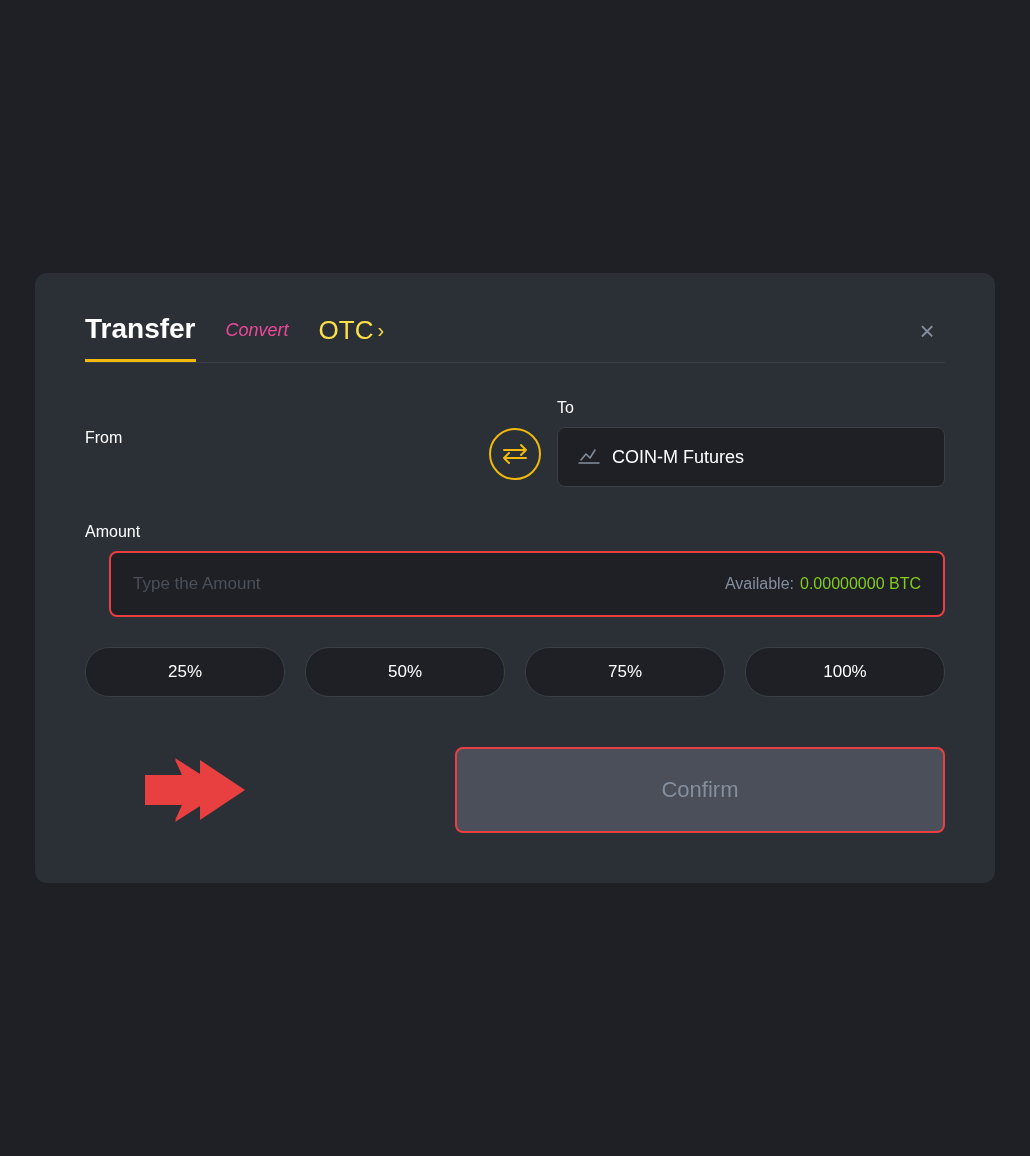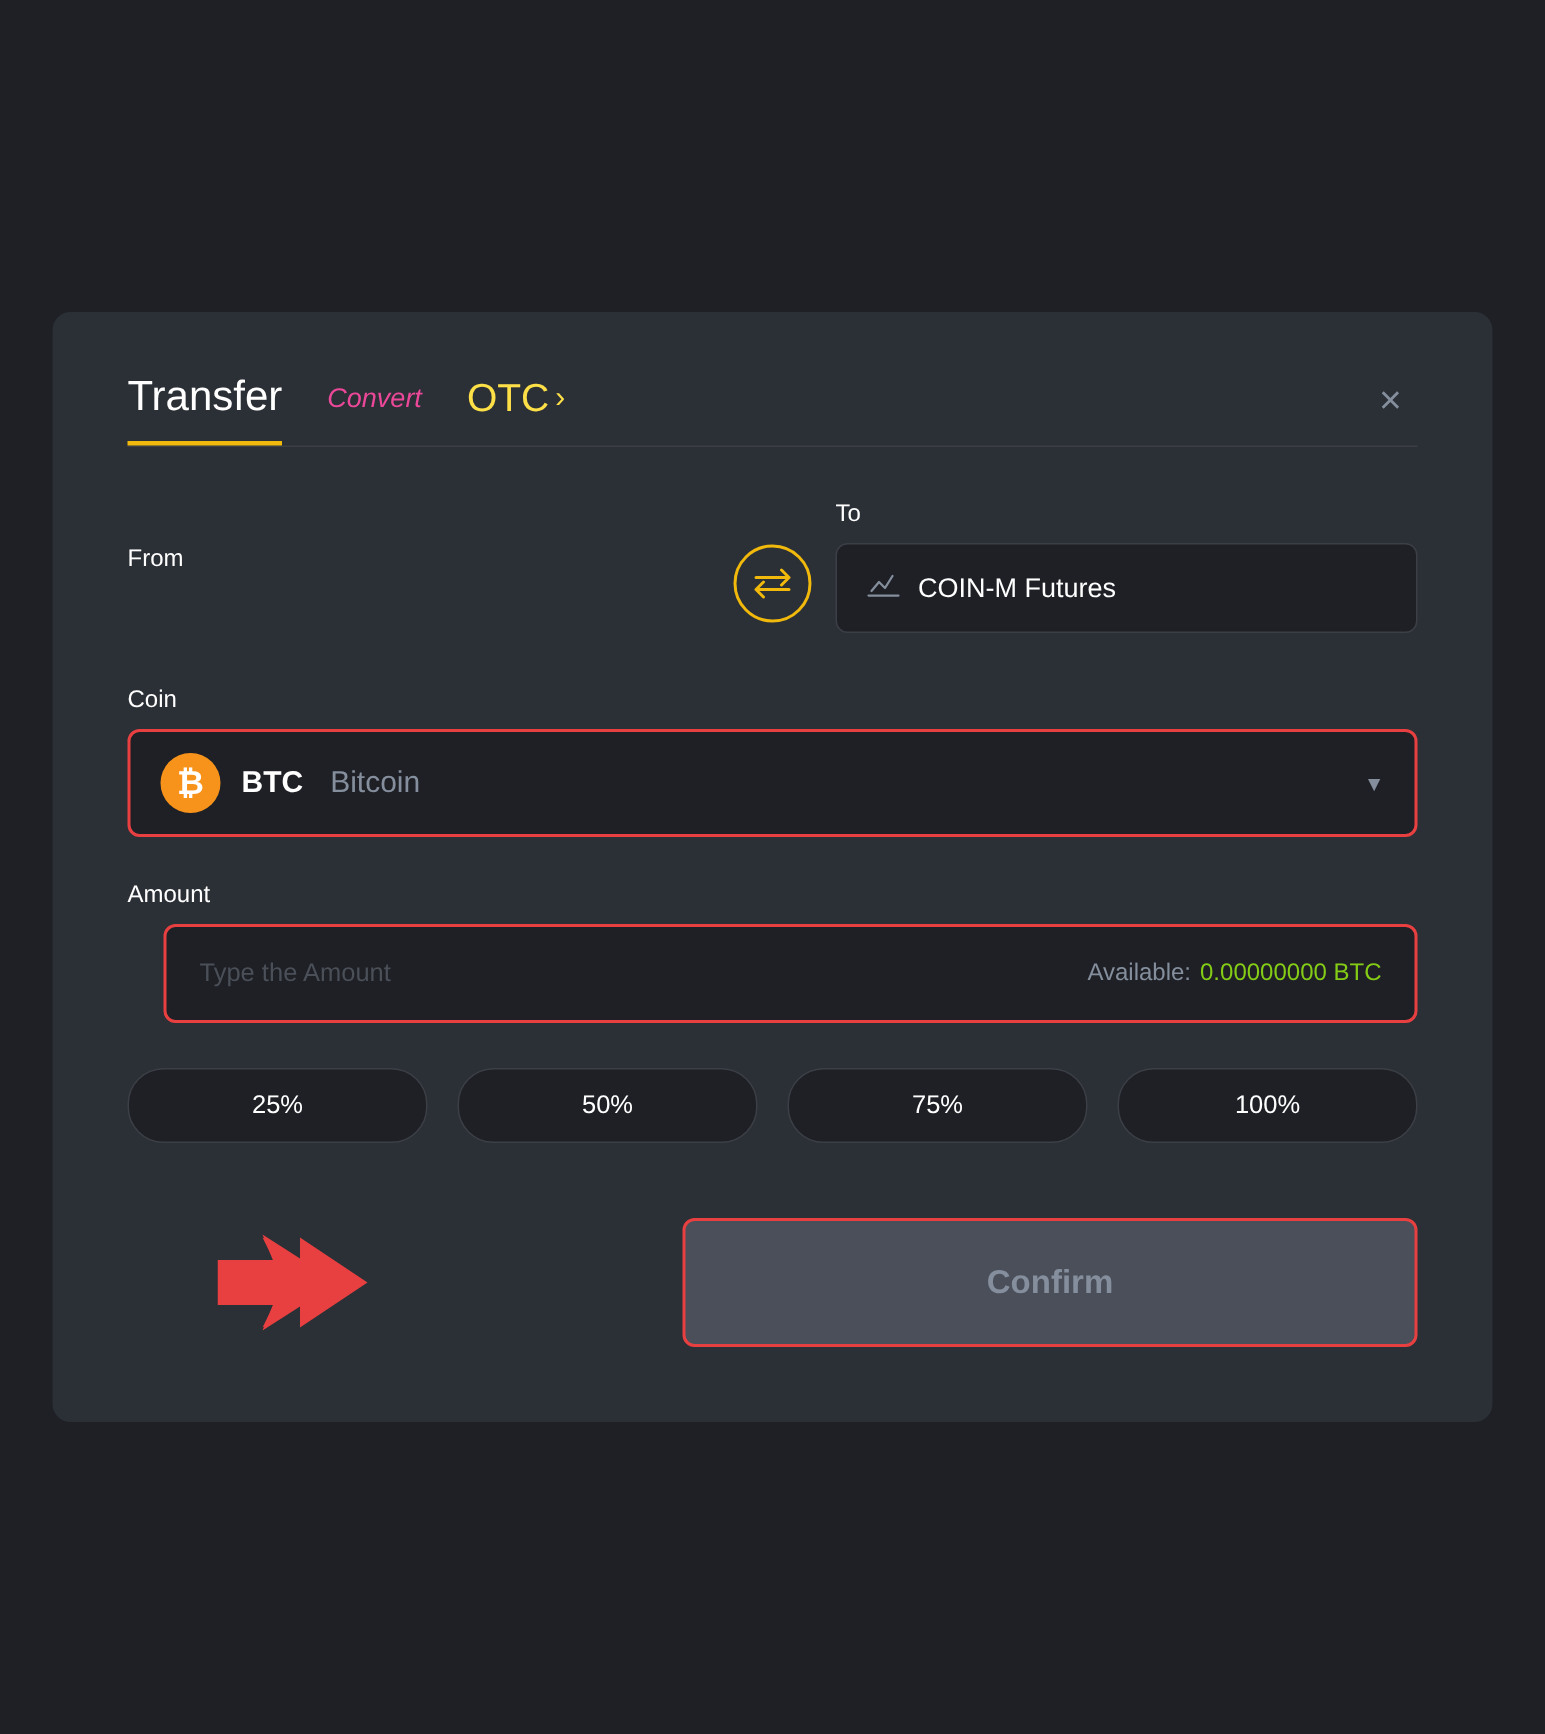--- a/index.html
+++ b/index.html
@@ -24,21 +24,21 @@
     .modal-header {
       display: flex;
       align-items: center;
       gap: 30px;
       margin-bottom: 0;
       position: relative;
     }
 
     .tab-transfer {
       font-size: 28px;
-      font-weight: 400;
+      font-weight: 700;
       color: #ffffff;
       cursor: pointer;
       padding-bottom: 14px;
       border-bottom: 3px solid #f0b90b;
     }
 
     .tab-convert {
       font-size: 18px;
       font-weight: 400;
       color: #ec4899;
@@ -263,21 +263,21 @@
     .confirm-btn {
       background: #4a4f5a;
       border: 2px solid #e84040;
       border-radius: 8px;
       padding: 28px 0;
       width: 490px;
       text-align: center;
       font-size: 22px;
       color: #848e9c;
       cursor: pointer;
-      font-weight: 700;
+      font-weight: 400;
     }
 
     
     .arrow-svg {
       width: 120px;
       height: 90px;
     }
   </style>
 </head>
 <body>
@@ -315,29 +315,20 @@
           <svg width="22" height="18" viewBox="0 0 22 18" fill="none">
             <path d="M3 14l5-6 4 4 5-8" stroke="#848e9c" stroke-width="1.5" stroke-linecap="round" stroke-linejoin="round"></path>
             <path d="M1 17h20" stroke="#848e9c" stroke-width="1.5" stroke-linecap="round"></path>
           </svg>
         </span>
         <span class="wallet-label">COIN-M Futures</span>
       </div>
     </div>
   </div>
 
-  <div class="coin-section">
-    <div class="label">Coin</div>
-    <div class="coin-dropdown">
-      <div class="btc-icon">₿</div>
-      <span class="coin-name">BTC</span>
-      <span class="coin-full-name">Bitcoin</span>
-      <span class="dropdown-arrow">▼</span>
-    </div>
-  </div>
 
   <div class="amount-section">
     <div class="label">Amount</div>
     <div class="amount-box">
       <span class="amount-placeholder">Type the Amount</span>
       <div class="available-text">
         <span>Available:</span>
         <span class="available-value"><span style="color:#84cc16">0.00000000 BTC</span></span>
       </div>
     </div>

